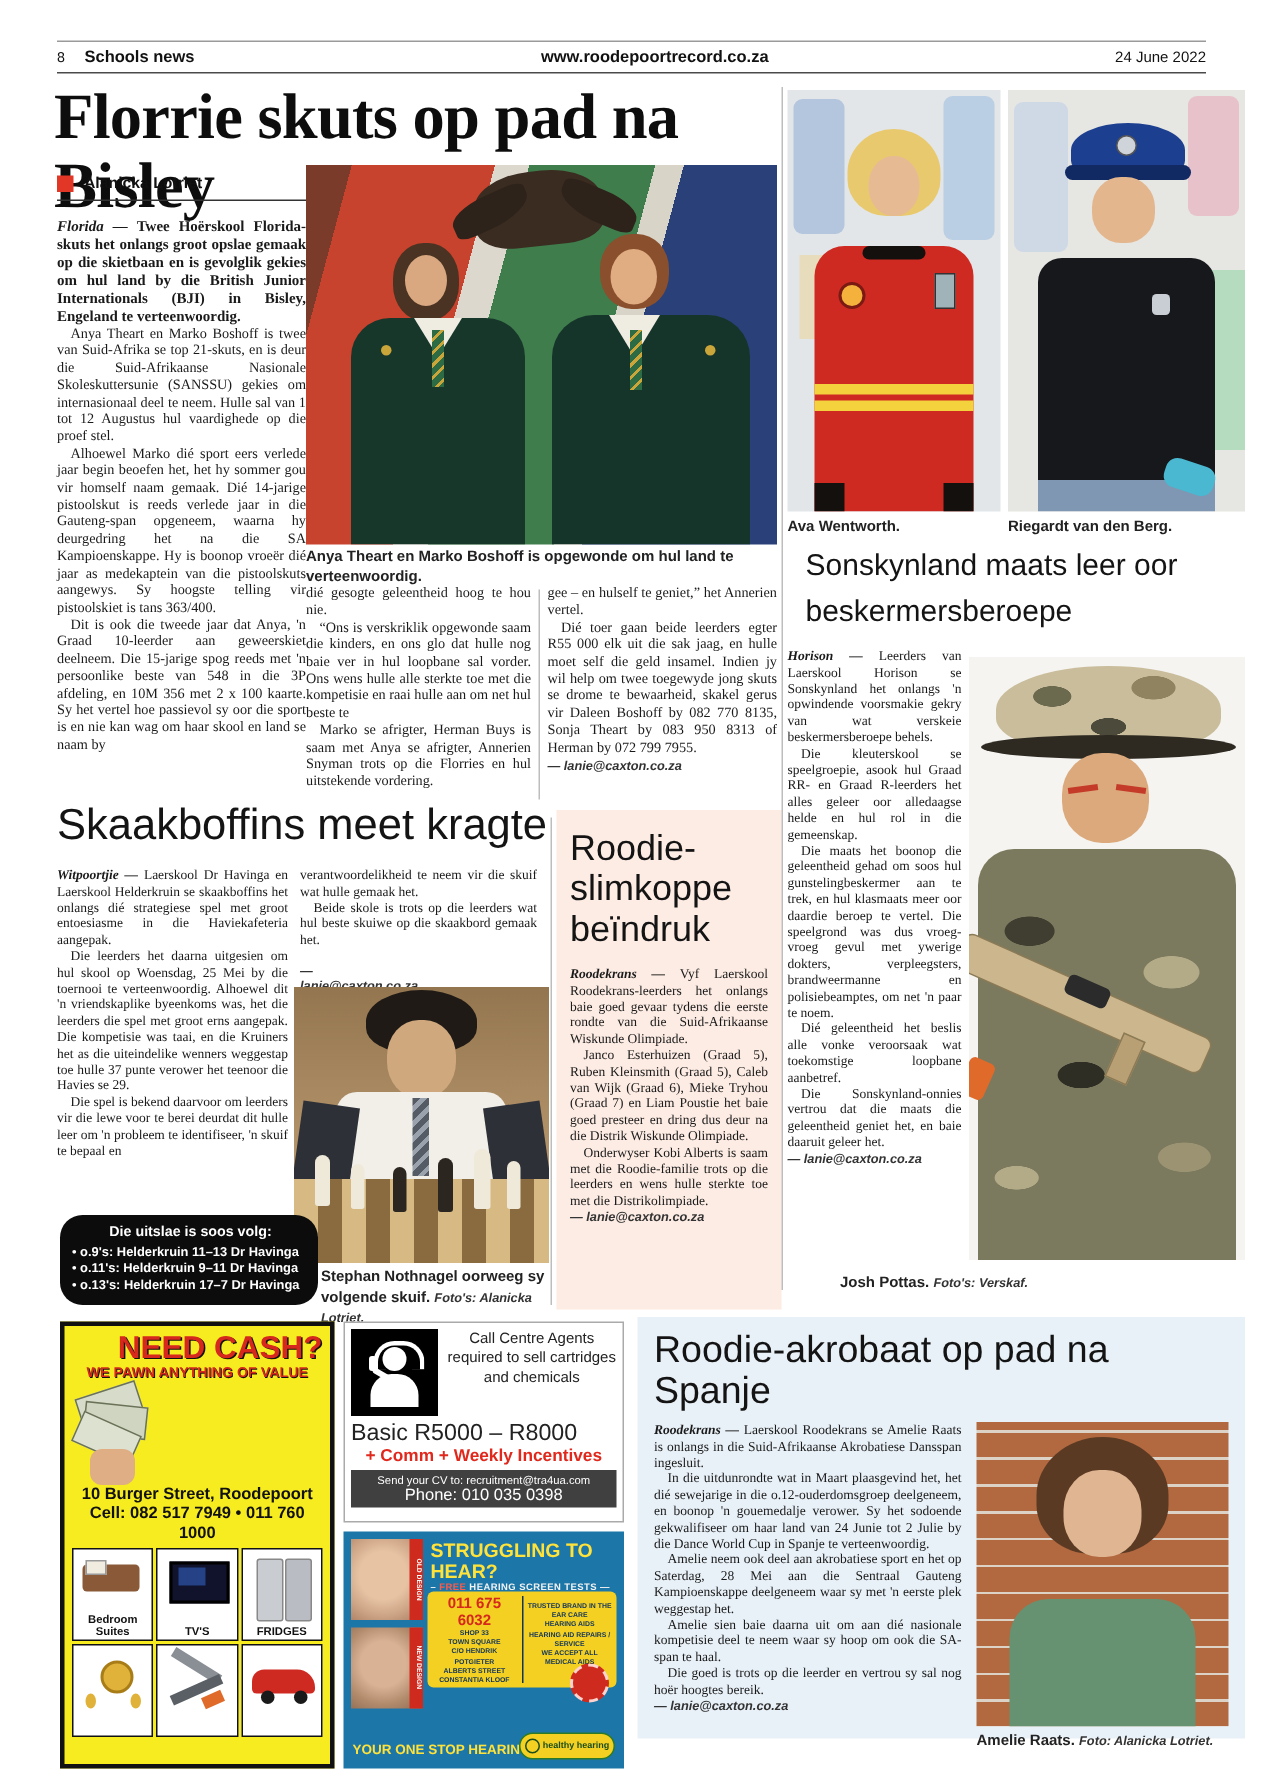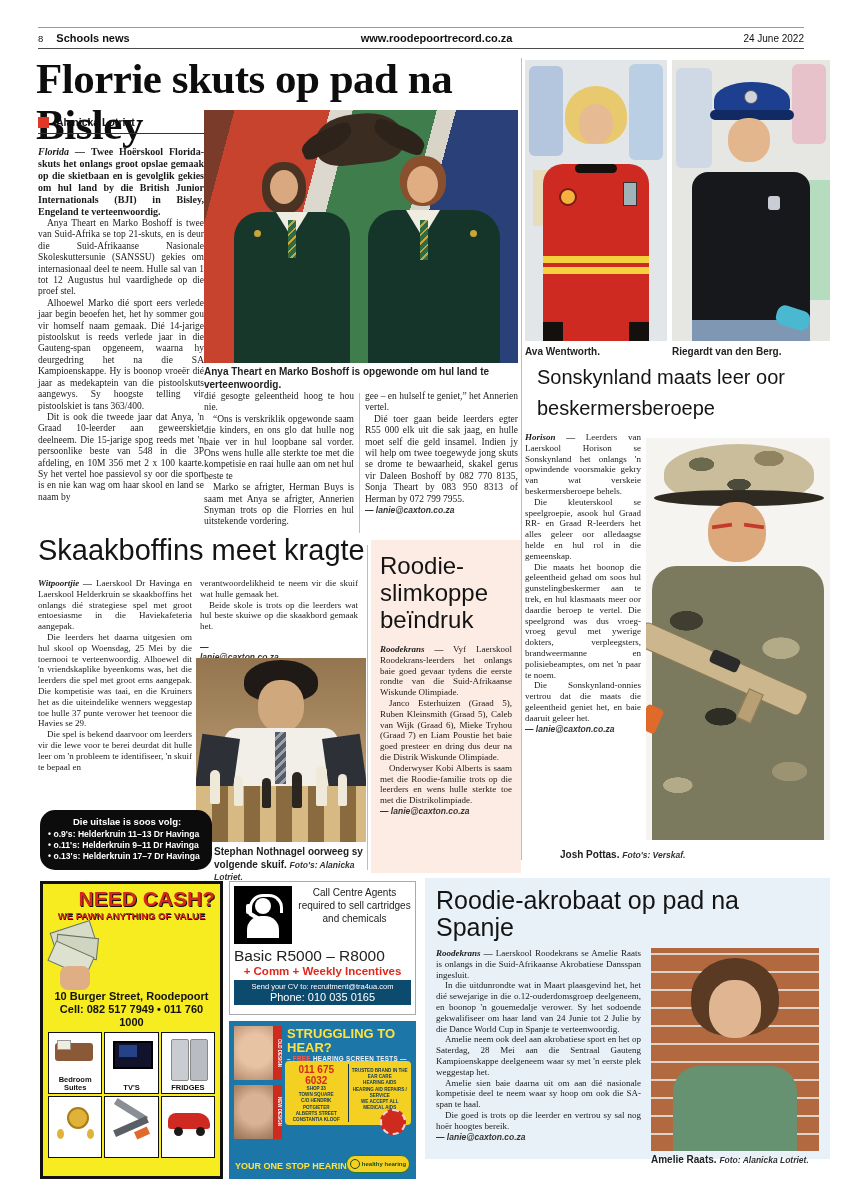--- a/index.html
+++ b/index.html
@@ -61,21 +61,21 @@
   .b-tag{font-style:italic;font-weight:bold;font-size:9px;line-height:11px;}
   .b-addr{font-weight:800;font-size:11px;text-align:center;line-height:13px;}
   .b-grid{display:grid;grid-template-columns:1fr 1fr 1fr;gap:2px;margin-top:3px;}
   .b-cell{background:#fff;border:1.5px solid #111;height:60px;position:relative;overflow:hidden;}
   .b-lbl{position:absolute;bottom:1px;left:0;right:0;text-align:center;font-weight:800;font-size:7.5px;line-height:8px;}
   #callad{position:absolute;left:229px;top:881px;width:187px;height:134px;background:#fff;
           border:1px solid #aaa;box-sizing:border-box;padding:4px;}
   .c-head{font-size:10px;line-height:13px;text-align:center;color:#222;}
   .c-sal{font-size:15.5px;text-align:left;color:#222;margin-top:3px;}
   .c-inc{font-size:11.5px;font-weight:bold;text-align:center;color:#e0281c;}
-  .c-bar{background:#0c4a6e;color:#fff;text-align:center;margin-top:3px;padding:2px 0;}
+  .c-bar{background:#404040;color:#fff;text-align:center;margin-top:3px;padding:2px 0;}
   .c-cv{font-size:7.5px;}
   .c-ph{font-size:11px;}
   #hearad{position:absolute;left:229px;top:1021px;width:187px;height:158px;background:#1d76a8;
           box-sizing:border-box;padding:5px;overflow:hidden;}
   .hr-head{color:#ffe23a;font-weight:800;font-size:13px;line-height:14px;}
   .hr-sub{color:#f2f2f2;font-size:6.3px;font-weight:bold;letter-spacing:0.3px;}
   .hr-sub b{color:#ff5a4a;}
   .hr-ybox{position:absolute;left:56px;top:40px;width:126px;height:64px;background:#f3d021;border-radius:4px;
            display:flex;padding:3px;box-sizing:border-box;gap:3px;}
   .hr-phone{color:#d6281c;font-weight:800;font-size:10px;}
@@ -233,20 +233,21 @@
     <div style="left:104px;top:248px;width:34px;height:20px;background:#49b8d0;border-radius:8px;transform:rotate(18deg);"></div>
   </div>
   <div class="abs cap" style="left:672px;top:346px;width:158px;">Riegardt van den Berg.</div>
 
   <div class="abs h-sans" style="left:525px;top:362px;width:308px;font-size:20px;line-height:31px;margin-left:12px;">Sonskynland maats leer oor beskermersberoepe</div>
   <div class="abs bt bt-sm" style="left:525px;top:432px;width:116px;">
     <p><span class="dl">Horison —</span>
        <span>Leerders van Laerskool Horison se Sonskynland het onlangs 'n opwindende voorsmakie gekry van wat verskeie beskermersberoepe behels.</span></p>
     <p class="ind">Die kleuterskool se speelgroepie, asook hul Graad RR- en Graad R-leerders het alles geleer oor alledaagse helde en hul rol in die gemeenskap.</p>
     <p class="ind">Die maats het boonop die geleentheid gehad om soos hul gunstelingbeskermer aan te trek, en hul klasmaats meer oor daardie beroep te vertel. Die speelgrond was dus vroeg-vroeg gevul met ywerige dokters, verpleegsters, brandweermanne en polisiebeamptes, om net 'n paar te noem.</p>
+    <p class="ind">Dié geleentheid het beslis alle vonke veroorsaak wat toekomstige loopbane aanbetref.</p>
     <p class="ind">Die Sonskynland-onnies vertrou dat die maats die geleentheid geniet het, en baie daaruit geleer het.</p>
     <p class="so">— lanie@caxton.co.za</p>
   </div>
 
   <div class="ph" style="left:646px;top:438px;width:184px;height:402px;background:#f5f4f1;">
     <div style="left:18px;top:6px;width:150px;height:58px;border-radius:50% 50% 40% 40%;background-color:#c9bd9b;
          background-image:radial-gradient(ellipse 26px 14px at 25% 35%,#6b6a4f 48%,transparent 50%),radial-gradient(ellipse 30px 16px at 70% 25%,#8f845f 48%,transparent 50%),radial-gradient(ellipse 24px 12px at 50% 70%,#4c4a3a 48%,transparent 50%);"></div>
     <div style="left:8px;top:52px;width:170px;height:16px;background:#2e2a22;border-radius:50%;"></div>
     <div style="left:62px;top:64px;width:58px;height:60px;background:#dca97c;border-radius:46%;"></div>
     <div style="left:66px;top:86px;width:20px;height:4px;background:#c43b2a;transform:rotate(-8deg);"></div>
@@ -348,21 +349,21 @@
         <div style="position:absolute;left:15px;top:8px;width:28px;height:16px;border:3px solid #fff;border-bottom:none;border-radius:14px 14px 0 0;"></div>
         <div style="position:absolute;left:12px;top:18px;width:5px;height:10px;background:#fff;border-radius:2px;"></div>
         <div style="position:absolute;left:14px;top:28px;width:12px;height:4px;background:#fff;border-radius:2px;transform:rotate(30deg);"></div>
       </div>
       <div class="c-head">Call Centre Agents required to sell cartridges and chemicals</div>
     </div>
     <div class="c-sal">Basic R5000 – R8000</div>
     <div class="c-inc">+ Comm + Weekly Incentives</div>
     <div class="c-bar">
       <div class="c-cv">Send your CV to: recruitment@tra4ua.com</div>
-      <div class="c-ph">Phone: 010 035 0165</div>
+      <div class="c-ph">Phone: 010 035 0398</div>
     </div>
   </div>
 
   <div id="hearad">
     <div class="ear-tile" style="top:5px;">
       <div class="ear-strip">OLD DESIGN</div>
     </div>
     <div class="ear-tile" style="top:64px;background:radial-gradient(circle at 45% 45%,#d9b296 0 38%,#b18a6c 68%,#8f6a50);">
       <div class="ear-strip">NEW DESIGN</div>
     </div>

